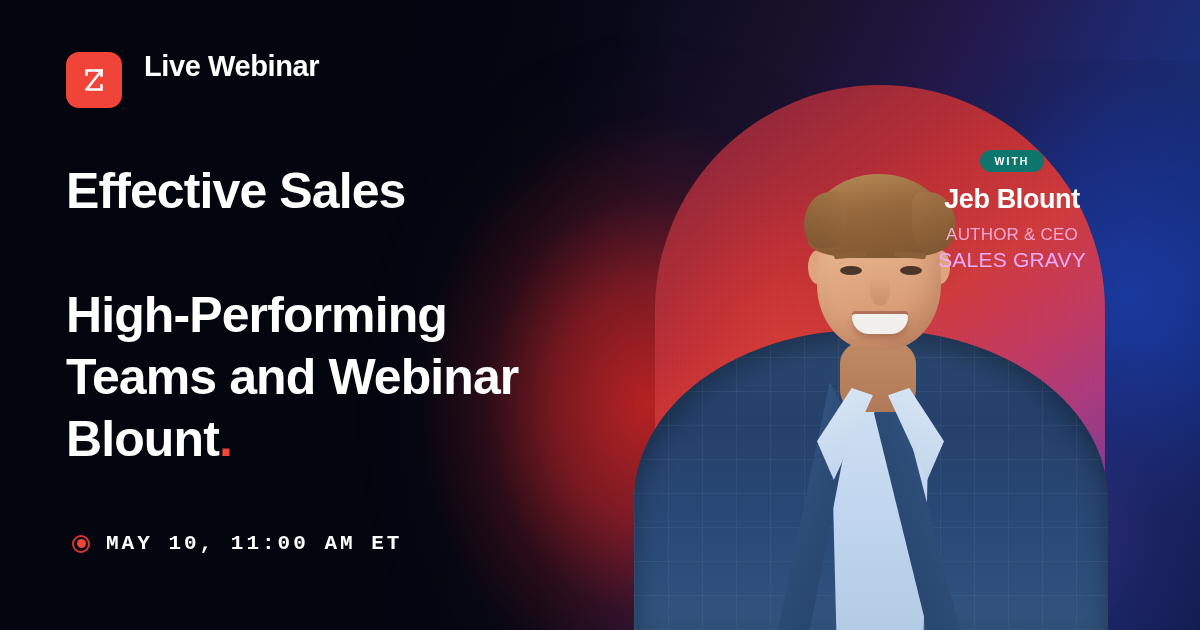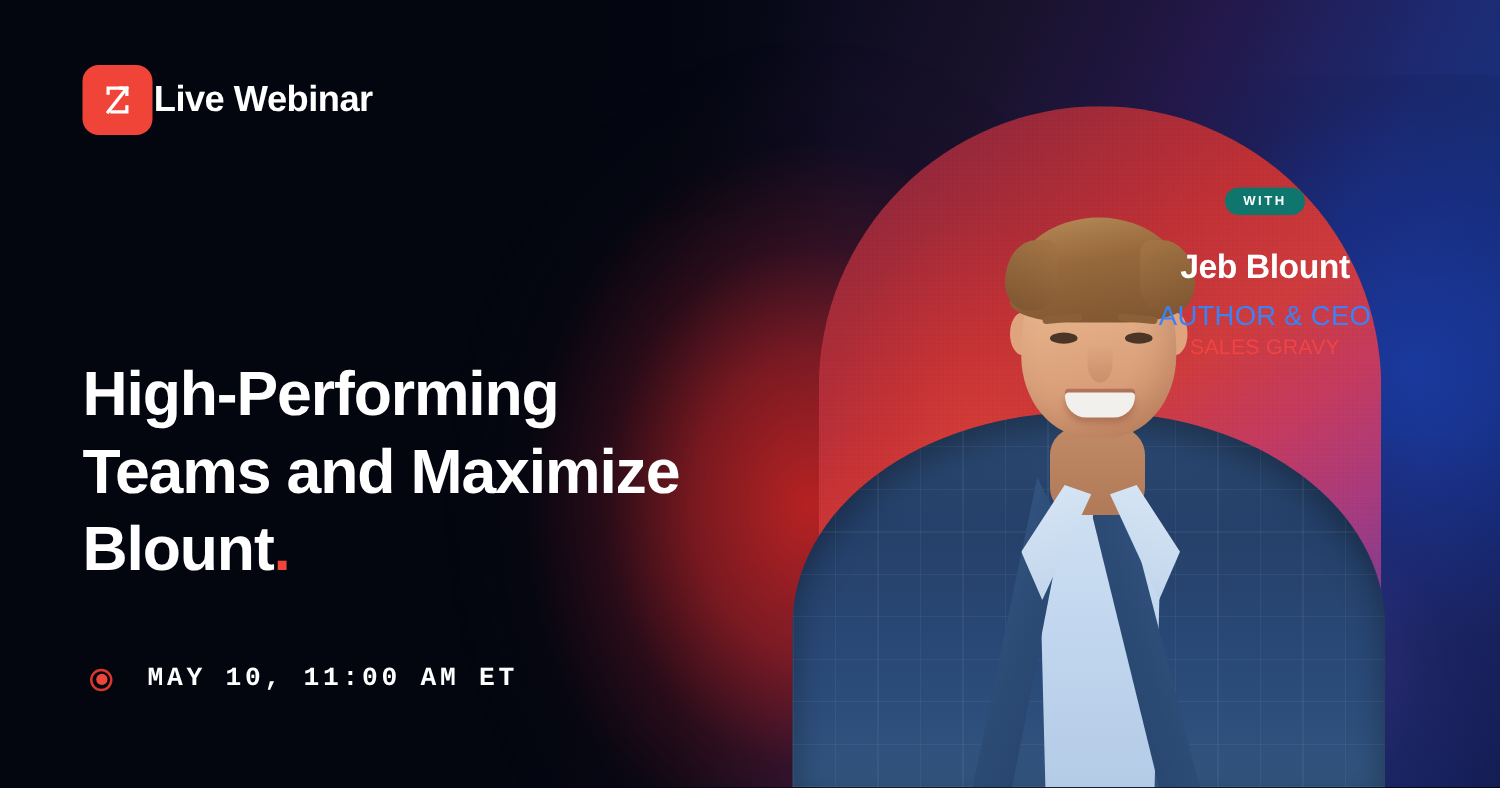--- a/index.html
+++ b/index.html
@@ -209,21 +209,21 @@
   }
   .ph-mouth{
     position:absolute; left:240px; top:214px; width:56px; height:20px;
     background:#f2f0ec; border-radius:4px 4px 22px 22px;
     box-shadow:0 -3px 0 rgba(150,80,70,0.55), 0 4px 6px rgba(120,60,45,0.35);
   }
 
   
   .brand{
     position:absolute; left:66px; top:52px;
-    display:flex; align-items:center; gap:1px;
+    display:flex; gap:22px;
   }
   .brand-logo{
     width:56px; height:56px; border-radius:13px;
     background:#f04438;
     display:flex; align-items:center; justify-content:center;
     flex:0 0 auto;
   }
   .brand-text{
     color:#ffffff;
     font-size:29px;
@@ -240,21 +240,21 @@
     font-size:50px;
     font-weight:700;
     line-height:62px;
     letter-spacing:-0.9px;
   }
   .headline .dot{ color:#f0453a; }
 
   
   .date-row{
     position:absolute; left:72px; top:532px;
-    display:flex; align-items:center; gap:28px;
+    display:flex; align-items:center; gap:16px;
   }
   .date-dot{
     width:18px; height:18px; border-radius:50%;
     border:2px solid #d6372c;
     display:flex; align-items:center; justify-content:center;
     flex:0 0 auto;
   }
   .date-dot i{
     display:block; width:9px; height:9px; border-radius:50%;
     background:#f0453a;
@@ -279,38 +279,38 @@
     background:#0f766e;
     color:#ffffff;
     font-size:10.5px;
     font-weight:700;
     letter-spacing:2.0px;
     padding:6px 15px 5px;
     border-radius:999px;
     line-height:1;
   }
   .speaker-name{
-    margin-top:26px;
+    margin-top:12px;
     color:#ffffff;
     font-size:27px;
     font-weight:700;
     letter-spacing:-0.4px;
     line-height:1.15;
   }
   .speaker-role{
     margin-top:9px;
-    color:#3b82f6;
-    font-size:22px;
+    color:#f9a8d4;
+    font-size:17px;
     font-weight:400;
     letter-spacing:0.2px;
     line-height:1.35;
   }
   .speaker-org{
-    color:#ef4444;
-    font-size:17px;
+    color:#f0abfc;
+    font-size:21px;
     font-weight:400;
     letter-spacing:0.2px;
     line-height:1.35;
   }
 </style>
 </head>
 <body>
 
 <div class="canvas">
 
@@ -354,24 +354,24 @@
           <polyline points="23.5,21.5 23.5,25.5 11.5,25.5"></polyline>
           <line x1="8.5" y1="25.5" x2="23.5" y2="6.5"></line>
           <polyline points="18.5,6.5 23.5,6.5 23.5,11.5"></polyline>
         </g>
       </svg>
     </div>
     <div class="brand-text">Live Webinar</div>
   </div>
 
   <div class="headline">
-    <br>
+    <span>Effective Sales</span><br>
     <br>
     <span>High-Performing</span><br>
-    <span>Teams and Maximize</span><br>
+    <span>Teams and Webinar</span><br>
     <span>Blount</span><span class="dot">.</span>
   </div>
 
   <div class="date-row">
     <span class="date-dot">
         <i></i>
       </span>
     <span class="date-text">MAY 10, 11:00 AM ET</span>
   </div>
 

